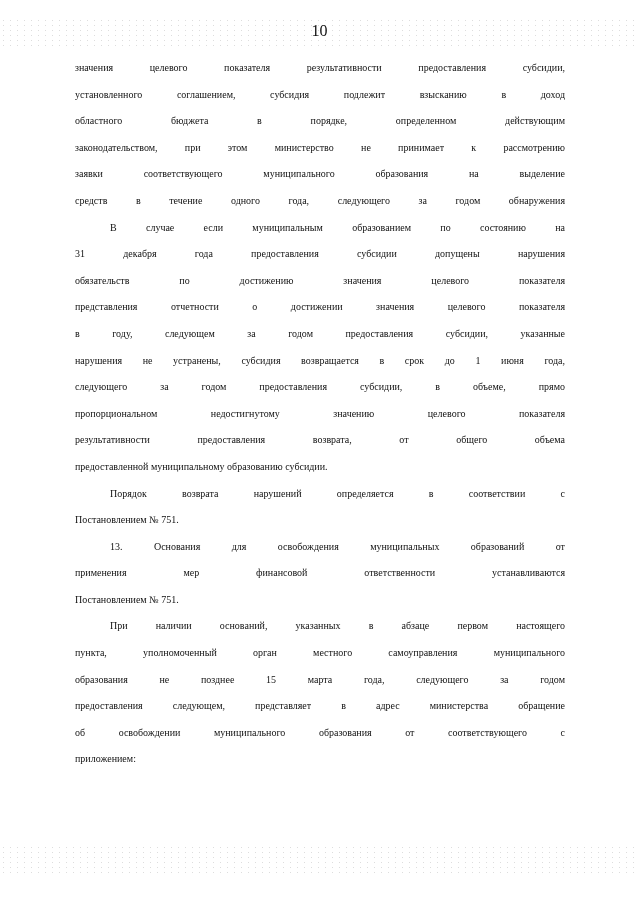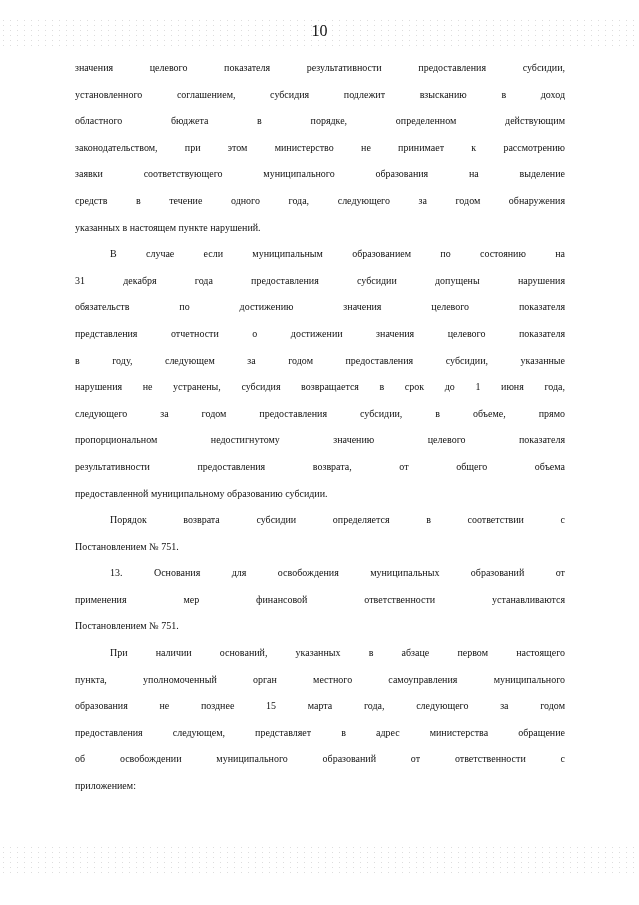--- a/index.html
+++ b/index.html
@@ -28,49 +28,48 @@
 
   <div class="body">
 
     <div>
       <div class="line">значения целевого показателя результативности предоставления субсидии,</div>
       <div class="line">установленного соглашением, субсидия подлежит взысканию в доход</div>
       <div class="line">областного бюджета в порядке, определенном действующим</div>
       <div class="line">законодательством, при этом министерство не принимает к рассмотрению</div>
       <div class="line">заявки соответствующего муниципального образования на выделение</div>
       <div class="line">средств в течение одного года, следующего за годом обнаружения</div>
-      <div class="line last">указанных в настоящем пункте нарушений.</div>
     </div>
 
     <div>
       <div class="line indent">В случае если муниципальным образованием по состоянию на</div>
       <div class="line">31 декабря года предоставления субсидии допущены нарушения</div>
       <div class="line">обязательств по достижению значения целевого показателя</div>
       <div class="line">представления отчетности о достижении значения целевого показателя</div>
       <div class="line">в году, следующем за годом предоставления субсидии, указанные</div>
       <div class="line">нарушения не устранены, субсидия возвращается в срок до 1 июня года,</div>
       <div class="line">следующего за годом предоставления субсидии, в объеме, прямо</div>
       <div class="line">пропорциональном недостигнутому значению целевого показателя</div>
       <div class="line">результативности предоставления возврата, от общего объема</div>
       <div class="line last">предоставленной муниципальному образованию субсидии.</div>
     </div>
 
     <div>
-      <div class="line indent">Порядок возврата субсидии определяется в соответствии с</div>
+      <div class="line indent">Порядок возврата нарушений определяется в соответствии с</div>
       <div class="line last">Постановлением № 751.</div>
     </div>
 
     <div>
       <div class="line indent">13. Основания для освобождения муниципальных образований от</div>
       <div class="line">применения мер финансовой ответственности устанавливаются</div>
       <div class="line last">Постановлением № 751.</div>
     </div>
 
     <div>
       <div class="line indent">При наличии оснований, указанных в абзаце первом настоящего</div>
       <div class="line">пункта, уполномоченный орган местного самоуправления муниципального</div>
       <div class="line">образования не позднее 15 марта года, следующего за годом</div>
       <div class="line">предоставления следующем, представляет в адрес министерства обращение</div>
-      <div class="line">об освобождении муниципального образований от ответственности с</div>
+      <div class="line">об освобождении муниципального образования от соответствующего с</div>
       <div class="line last">приложением:</div>
     </div>
   </div>
 </div>
 
 </body></html>

